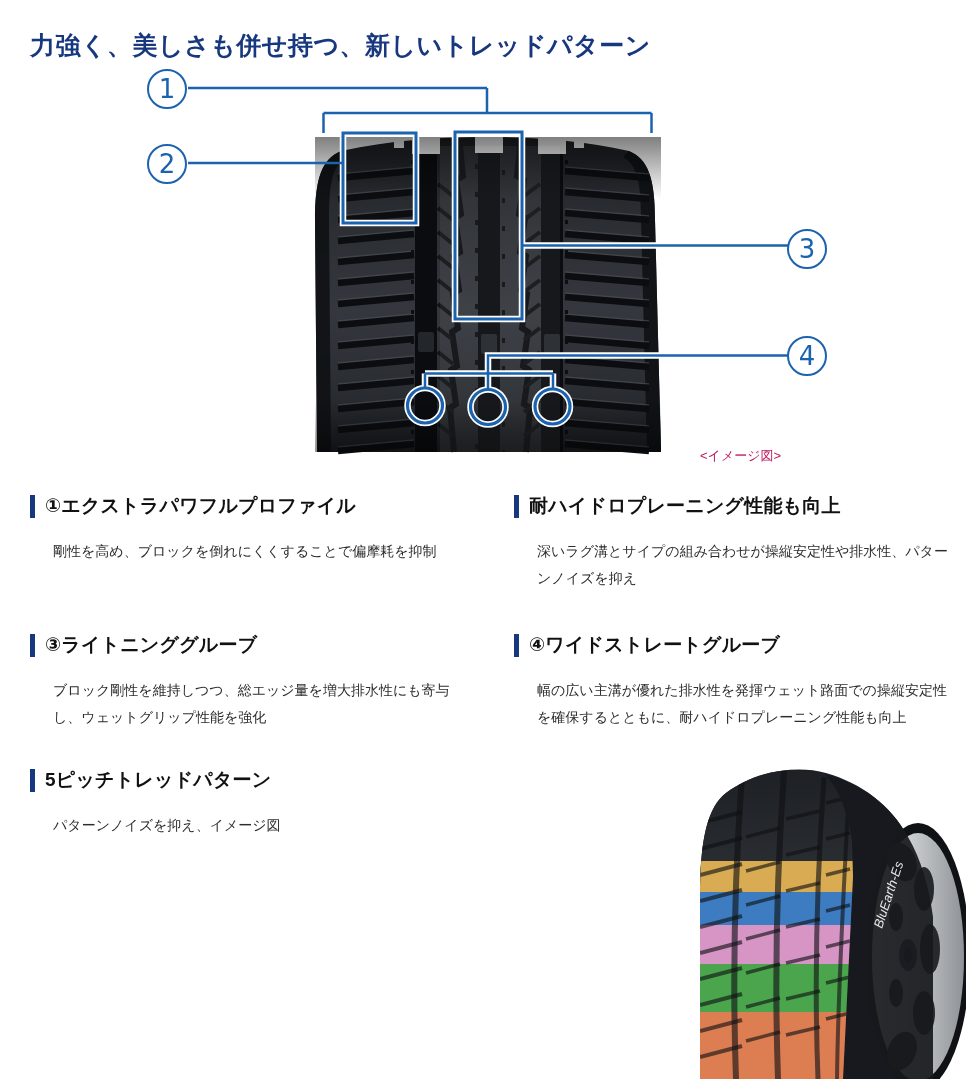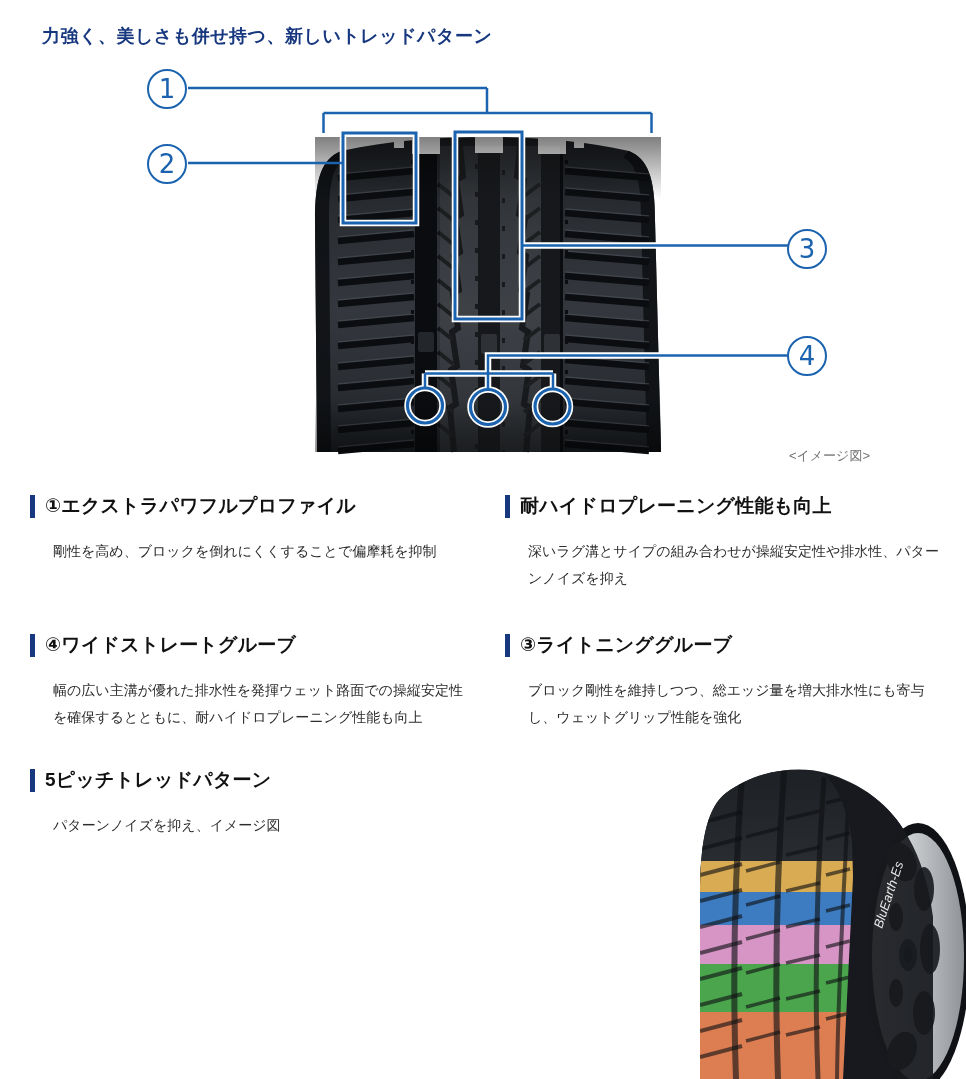--- a/index.html
+++ b/index.html
@@ -1,30 +1,30 @@
 <!DOCTYPE html>
 <html><head>
 <meta charset="utf-8">
 <style>
   html,body{margin:0;padding:0;background:#ffffff;}
   body{width:966px;height:1079px;position:relative;overflow:hidden;
        font-family:"Liberation Sans","DejaVu Sans",sans-serif;}
-  .page-title{position:absolute;left:42px;top:12px;font-size:18px;font-weight:bold;
+  .page-title{position:absolute;left:30px;top:12px;font-size:25px;font-weight:bold;
        color:#17377f;letter-spacing:.5px;}
   .diagram{position:absolute;left:0;top:60px;width:966px;height:420px;}
   .diagram svg{position:absolute;left:0;top:0;}
   .marker{position:absolute;width:36px;height:36px;border:2.5px solid #1b63ae;border-radius:50%;
        color:#1b63ae;font-size:26px;line-height:36px;text-align:center;
        font-family:"DejaVu Sans",sans-serif;background:#fff;}
   .m1{left:147px;top:9px;}  .m2{left:147px;top:84px;}
   .m3{left:787px;top:169px;} .m4{left:787px;top:276px;}
-  .caption{position:absolute;left:700px;top:387px;width:170px;text-align:right;
-       font-size:13px;color:#737373;}
+  .caption{position:absolute;left:700px;top:387px;width:170px;
+       font-size:13px;color:#be185d;}
   .features{position:absolute;left:30px;top:487px;width:920px;display:grid;
-       grid-template-columns:445px 445px;column-gap:30px;grid-template-rows:139px 135px auto;
+       grid-template-columns:445px 445px;column-gap:39px;grid-template-rows:139px 135px auto;
        padding-top:6px;}
   .feature{overflow:visible;}
   .f-head{display:flex;align-items:center;margin:0;}
   .f-bar{width:5px;height:23px;background:#17377f;margin-right:10px;flex:none;}
   .f-title{font-size:19px;font-weight:bold;color:#111;letter-spacing:.2px;}
   .f-body{margin-top:19px;font-size:14px;line-height:1.93;color:#2d2d2d;padding-left:23px;}
   .tire-photo{position:absolute;left:686px;top:767px;width:280px;height:312px;overflow:hidden;}
 </style>
 </head>
 <body>
@@ -147,30 +147,30 @@
   <div class="feature">
     <div class="f-head">
         <span class="f-bar"></span>
       <span class="f-title">耐ハイドロプレーニング性能も向上</span>
       </div>
     <p class="f-body">深いラグ溝とサイプの組み合わせが操縦安定性や排水性、パターンノイズを抑え</p>
   </div>
   <div class="feature">
     <div class="f-head">
         <span class="f-bar"></span>
+      <span class="f-title">③ライトニンググルーブ</span>
+      </div>
+    <p class="f-body">ブロック剛性を維持しつつ、総エッジ量を増大排水性にも寄与し、ウェットグリップ性能を強化</p>
+  </div>
+  <div class="feature">
+    <div class="f-head">
+        <span class="f-bar"></span>
       <span class="f-title">④ワイドストレートグルーブ</span>
       </div>
     <p class="f-body">幅の広い主溝が優れた排水性を発揮ウェット路面での操縦安定性を確保するとともに、耐ハイドロプレーニング性能も向上</p>
-  </div>
-  <div class="feature">
-    <div class="f-head">
-        <span class="f-bar"></span>
-      <span class="f-title">③ライトニンググルーブ</span>
-      </div>
-    <p class="f-body">ブロック剛性を維持しつつ、総エッジ量を増大排水性にも寄与し、ウェットグリップ性能を強化</p>
   </div>
   <div class="feature">
     <div class="f-head">
         <span class="f-bar"></span>
       <span class="f-title">5ピッチトレッドパターン</span>
       </div>
     <p class="f-body">パターンノイズを抑え、イメージ図</p>
   </div>
 </div>
 

